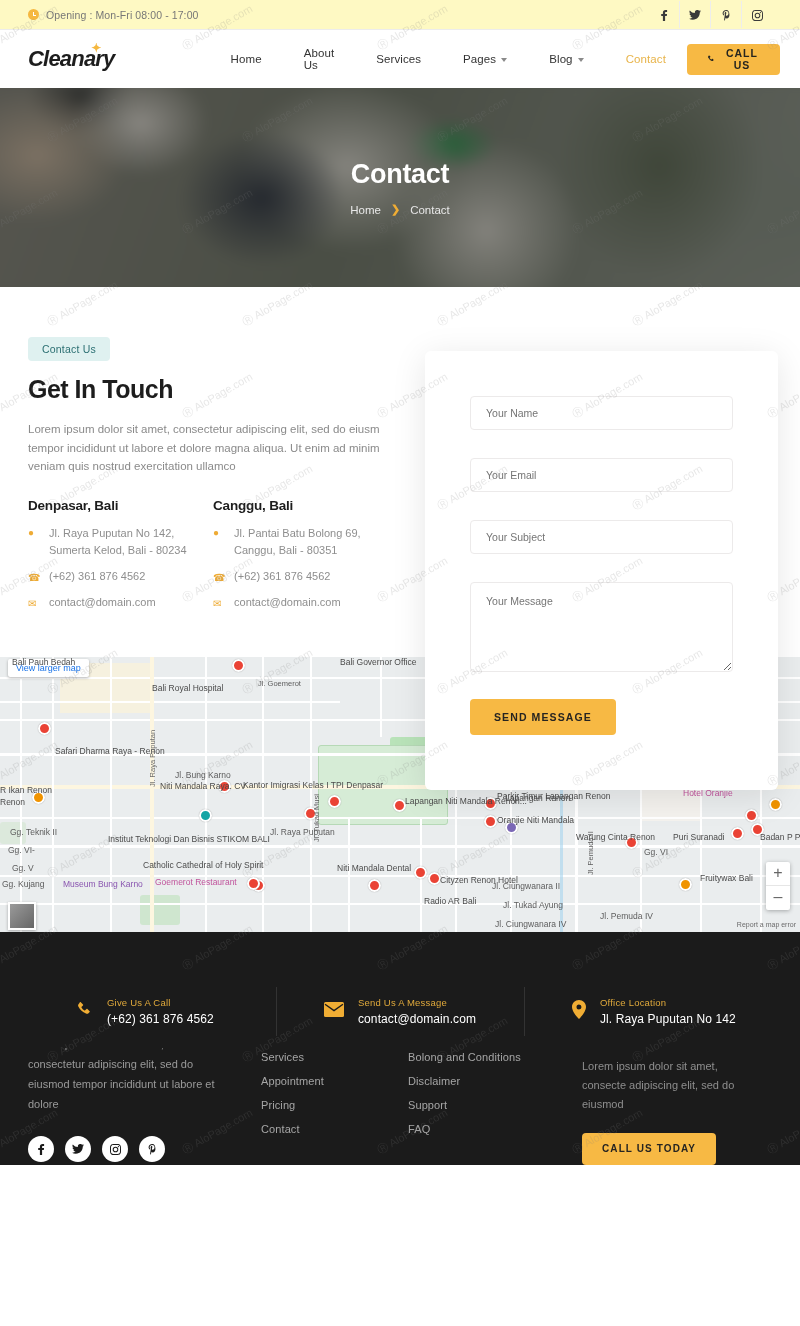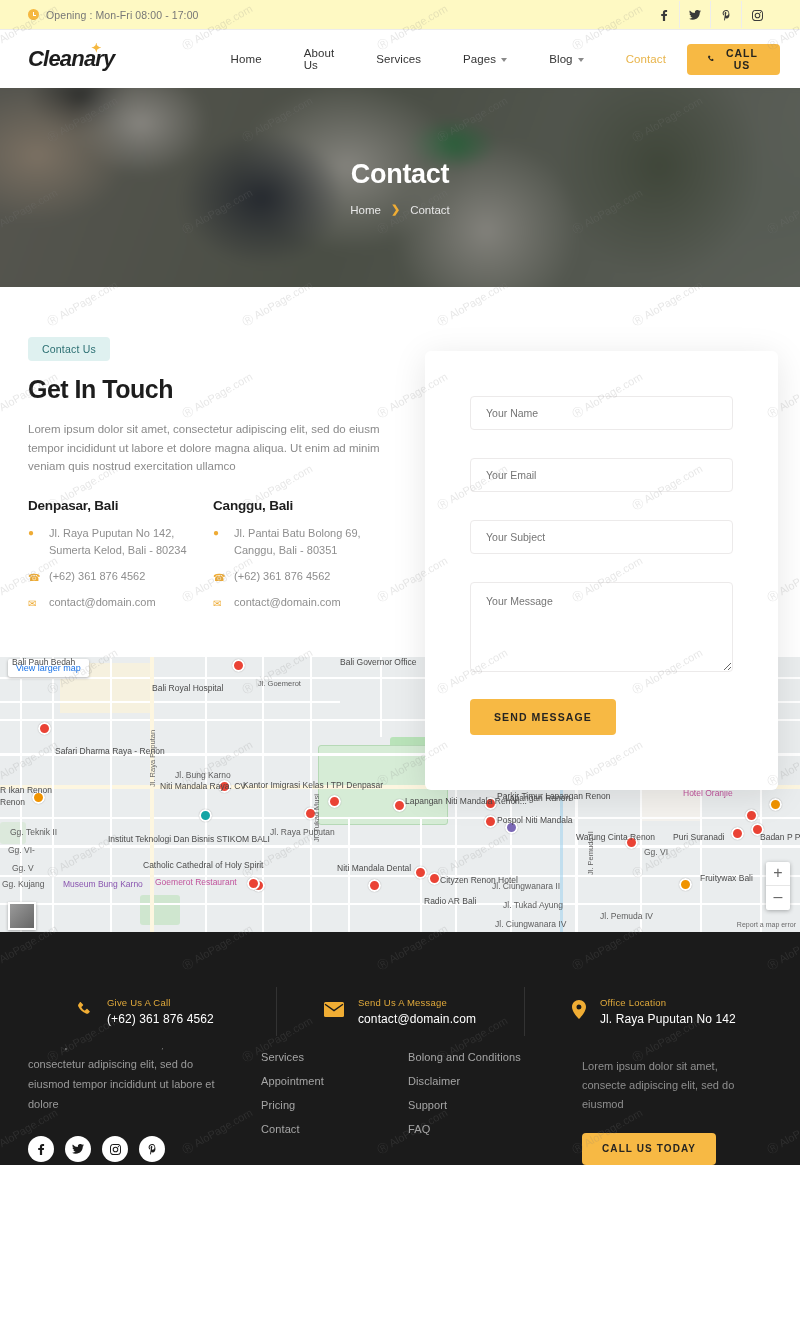--- a/index.html
+++ b/index.html
@@ -488,21 +488,21 @@
     <div class="mlabel" style="left:152px;top:26px">Bali Royal Hospital</div>
     <div class="mlabel street" style="left:258px;top:22px;font-size:7.5px">Jl. Goemerot</div>
     <div class="mlabel" style="left:55px;top:89px;line-height:1.25">Safari Dharma Raya - Renon</div>
     <div class="mlabel street" style="left:175px;top:113px">Jl. Bung Karno</div>
     <div class="mlabel street" style="left:270px;top:170px">Jl. Raya Puputan</div>
     <div class="mlabel" style="left:160px;top:124px;line-height:1.25">Niti Mandala Raya. CV</div>
     <div class="mlabel" style="left:243px;top:123px;line-height:1.25">Kantor Imigrasi Kelas I TPI Denpasar</div>
     <div class="mlabel" style="left:405px;top:139px;line-height:1.25">Lapangan Niti Mandala Renon...</div>
     <div class="mlabel" style="left:505px;top:136px">Lapangan Renon</div>
     <div class="mlabel" style="left:497px;top:134px;line-height:1.25">Parkir Timur Lapangan Renon</div>
-    <div class="mlabel" style="left:497px;top:158px">Pospol Niti Mandala</div>
+    <div class="mlabel" style="left:497px;top:158px">Oranjie Niti Mandala</div>
     <div class="mlabel purple" style="left:63px;top:222px">Museum Bung Karno</div>
     <div class="mlabel" style="left:108px;top:177px;line-height:1.25">Institut Teknologi Dan Bisnis STIKOM BALI</div>
     <div class="mlabel" style="left:143px;top:203px;line-height:1.25">Catholic Cathedral of Holy Spirit</div>
     <div class="mlabel" style="left:337px;top:206px">Niti Mandala Dental</div>
     <div class="mlabel street vert" style="left:312px;top:185px;font-size:7.5px">Jl. Tukad Musi</div>
     <div class="mlabel" style="left:440px;top:218px">Cityzen Renon Hotel</div>
     <div class="mlabel" style="left:424px;top:239px">Radio AR Bali</div>
     <div class="mlabel street" style="left:492px;top:224px">Jl. Ciungwanara II</div>
     <div class="mlabel street" style="left:503px;top:243px">Jl. Tukad Ayung</div>
     <div class="mlabel street" style="left:495px;top:262px">Jl. Ciungwanara IV</div>

